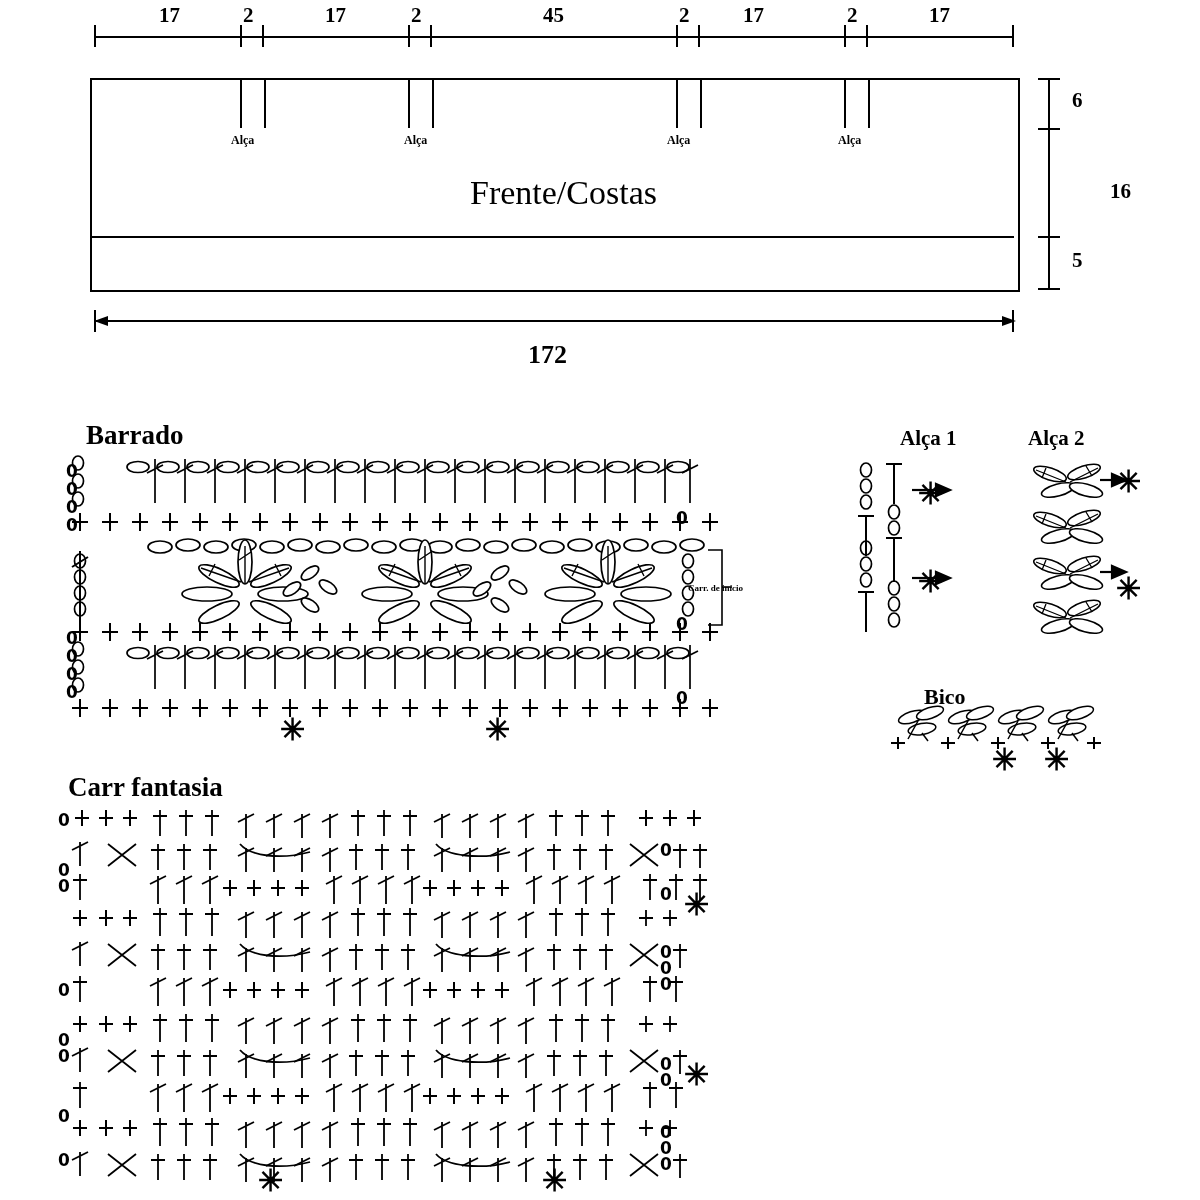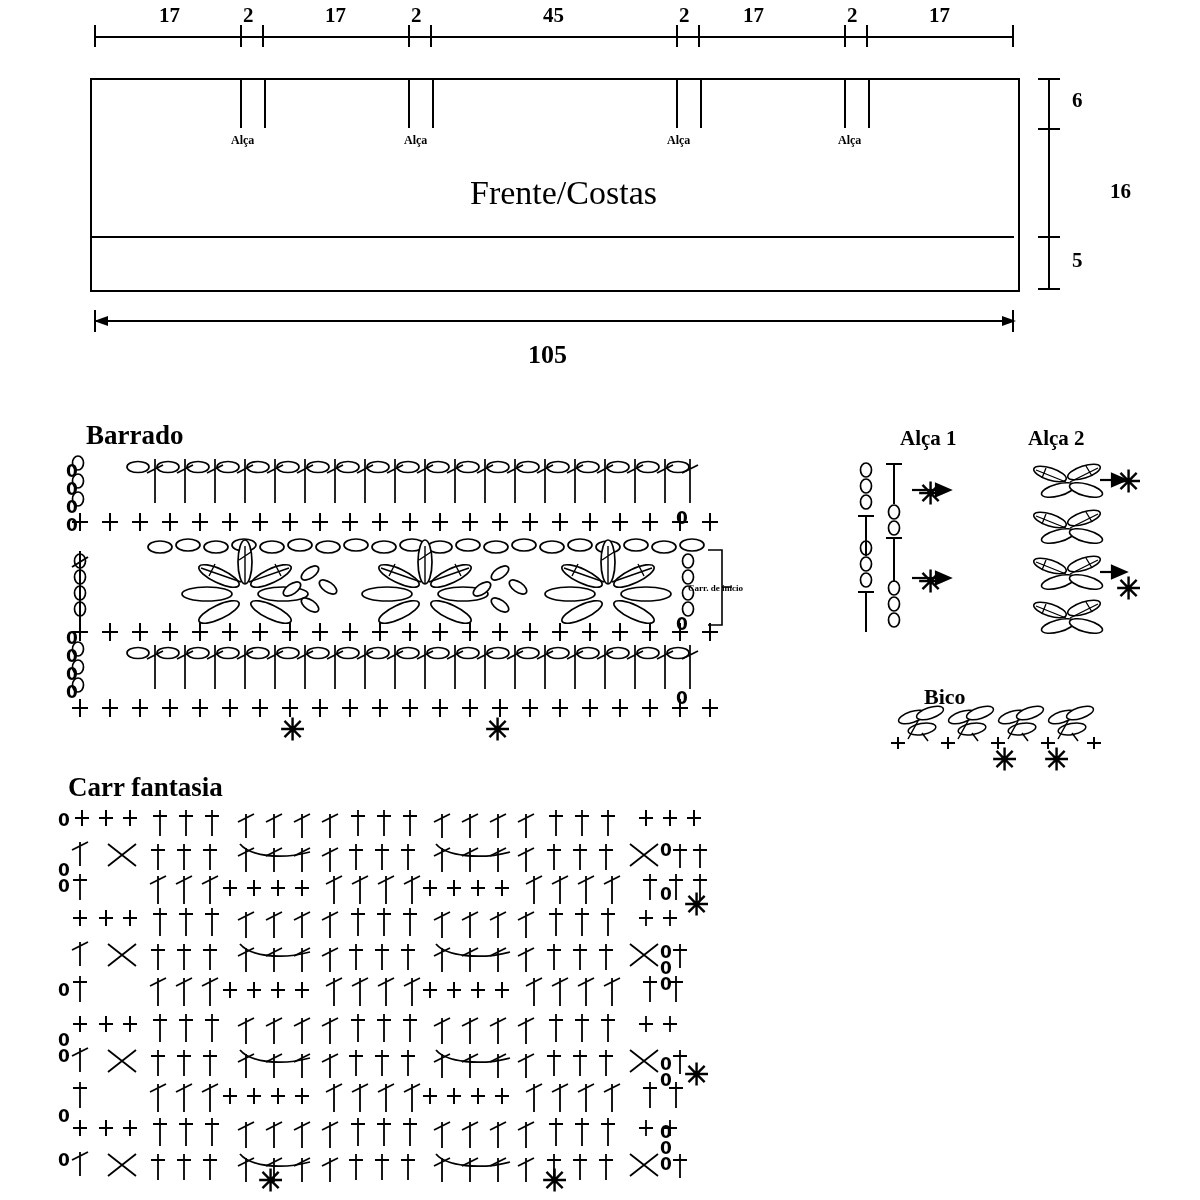--- a/index.html
+++ b/index.html
@@ -89,21 +89,21 @@
     <span class="lbl dimnum" style="left:1072px;top:248px;">5</span>
 
     <div class="hline" style="left:94px;top:320px;width:920px;"></div>
     <div class="vline" style="left:94px;top:310px;height:22px;"></div>
     <div class="vline" style="left:1012px;top:310px;height:22px;"></div>
 
     <svg class="abs" style="left:90px;top:311px;" width="930" height="20">
       <polygon points="4,10 18,5 18,15" fill="#000"></polygon>
       <polygon points="926,10 912,5 912,15" fill="#000"></polygon>
     </svg>
-    <span class="lbl dimnum" style="left:528px;top:340px;font-size:26px;">105</span>
+    <span class="lbl dimnum" style="left:528px;top:340px;font-size:26px;">172</span>
   </div>
 
   <div>
     <span class="lbl heading" style="left:86px;top:420px;">Barrado</span>
 
     <svg class="abs" style="left:60px;top:455px;" width="720" height="290">
       <g stroke="#000" stroke-width="1.7" fill="none">
 
         <g id="row1">
 

